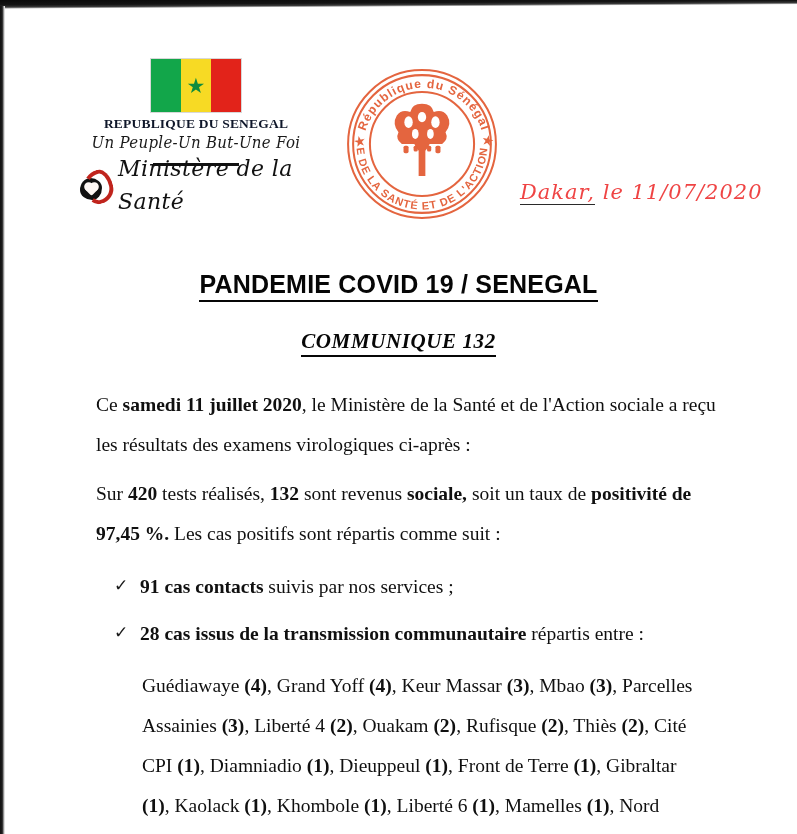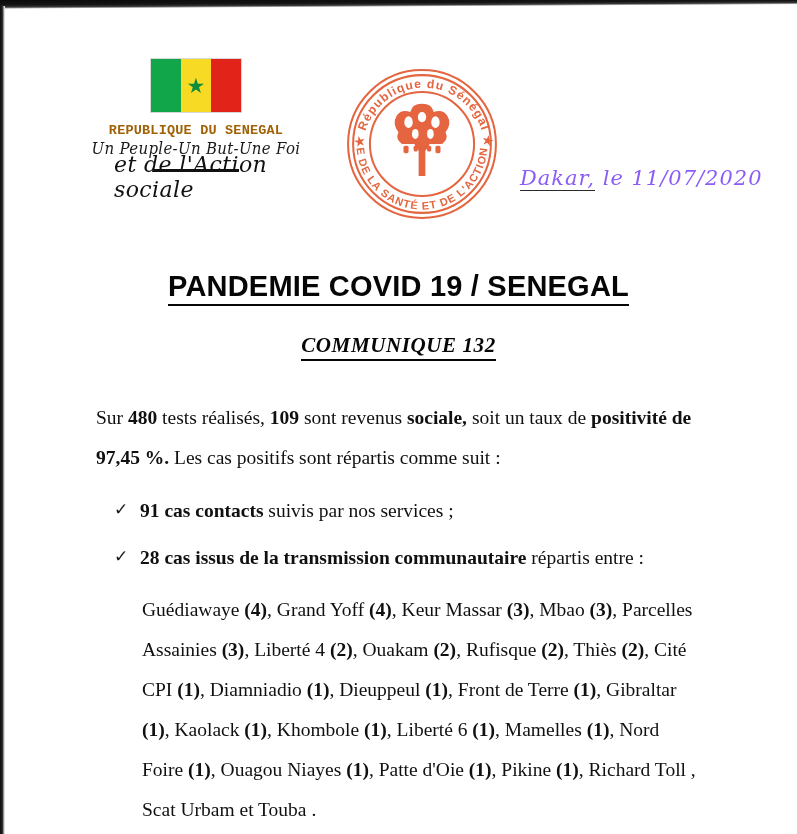--- a/index.html
+++ b/index.html
@@ -69,26 +69,26 @@
   .flag-red    { background: #e2231a; }
   .flag-star {
     position: absolute;
     left: 50%; top: 50%;
     transform: translate(-50%, -50%);
     font-size: 21px;
     line-height: 1;
     color: #0e8c3e;
   }
   .republic-title {
-    margin-top: 10px;
-    font-family: Liberation Mono, monospace;
+    margin-top: 3px;
+    font-family: Liberation Serif, serif;
     font-weight: bold;
     font-size: 13.5px;
     letter-spacing: 0.2px;
-    color: #a16207;
+    color: #0f172a;
   }
   .republic-motto {
     margin-top: 2px;
     font-family: "DejaVu Serif", "Liberation Serif", serif;
     font-style: italic;
     font-size: 15px;
     letter-spacing: 0.3px;
     color: #1a1a1a;
     transform: scaleY(1.05);
   }
@@ -176,38 +176,38 @@
     top: 60px;
     width: 168px;
     height: 168px;
     opacity: 0.92;
   }
 
   
   .dakar-date {
     position: absolute;
     left: 520px;
-    top: 166px;
+    top: 180px;
     font-family: "DejaVu Serif", "Liberation Serif", serif;
     font-style: italic;
     font-size: 21px;
-    color: #8b5cf6;
+    color: #ef4444;
     letter-spacing: 1px;
     white-space: nowrap;
   }
   .dakar-date .date-underline {
     border-bottom: 1px solid #2a2a2a;
   }
 
   
   .title-main {
     text-align: center;
     font-family: "Liberation Sans", "DejaVu Sans", sans-serif;
     font-weight: bold;
-    font-size: 29px;
+    font-size: 25px;
     letter-spacing: 0.2px;
     color: #060606;
     margin-top: 28px;
   }
   .title-main span {
     border-bottom: 2.5px solid #060606;
     padding-bottom: 2px;
   }
   .title-sub {
     text-align: center;
@@ -280,21 +280,28 @@
           <span class="flag-star">★</span>
         </div>
         <div class="flag-band flag-red"></div>
       </div>
       <div class="republic-title">REPUBLIQUE DU SENEGAL</div>
       <div class="republic-motto">Un Peuple-Un But-Une Foi</div>
       <div class="header-rule"></div>
     </div>
 
     <div class="ministry-block">
-      <div class="ministry-line2">et de l'Action sociale</div>
+      <div class="ministry-line1">
+        <div class="ministry-logo">
+          <div class="blob"></div>
+          <div class="swoosh"></div>
+          <div class="heart"></div>
+        </div>
+        <div class="ministry-name">Ministère de la Santé</div>
+      </div>
     </div>
 
     <svg class="seal" viewBox="0 0 200 200">
       <defs>
         <path id="arcTop" d="M 30 105 A 72 72 0 0 1 174 105" fill="none"></path>
         <path id="arcBot" d="M 22 100 A 78 78 0 0 0 178 100" fill="none"></path>
       </defs>
       <g stroke="#e2582f" fill="none" stroke-width="2.4">
         <circle cx="100" cy="100" r="88"></circle>
         <circle cx="100" cy="100" r="82"></circle>
@@ -332,24 +339,25 @@
 
   <div class="title-main">
     <span>PANDEMIE COVID 19 / SENEGAL</span>
   </div>
   <div class="title-sub">
     <span>COMMUNIQUE 132</span>
   </div>
 
   <div class="body-text">
 
+    <p><span>Ce </span><b>samedi 11 juillet 2020</b><span>, le Ministère de la Santé et de l'Action sociale a reçu</span> <span>les résultats des examens virologiques ci-après :</span></p>
 
     <div class="para-gap"></div>
 
-    <p><span>Sur </span><b>480</b><span> tests réalisés, </span><b>109</b><span> sont revenus </span><b>sociale,</b><span> soit un taux de </span><b>positivité de</b> <b>97,45 %.</b><span>  Les cas positifs sont répartis comme suit :</span></p>
+    <p><span>Sur </span><b>420</b><span> tests réalisés, </span><b>132</b><span> sont revenus </span><b>sociale,</b><span> soit un taux de </span><b>positivité de</b> <b>97,45 %.</b><span>  Les cas positifs sont répartis comme suit :</span></p>
 
     <ul class="bullets">
       <li>
         <span class="check">✓</span><b>91 cas contacts</b><span> suivis par nos services ;</span>
       </li>
       <li>
         <span class="check">✓</span><b>28 cas issus de la transmission communautaire</b><span> répartis entre :</span>
       </li>
     </ul>
 

